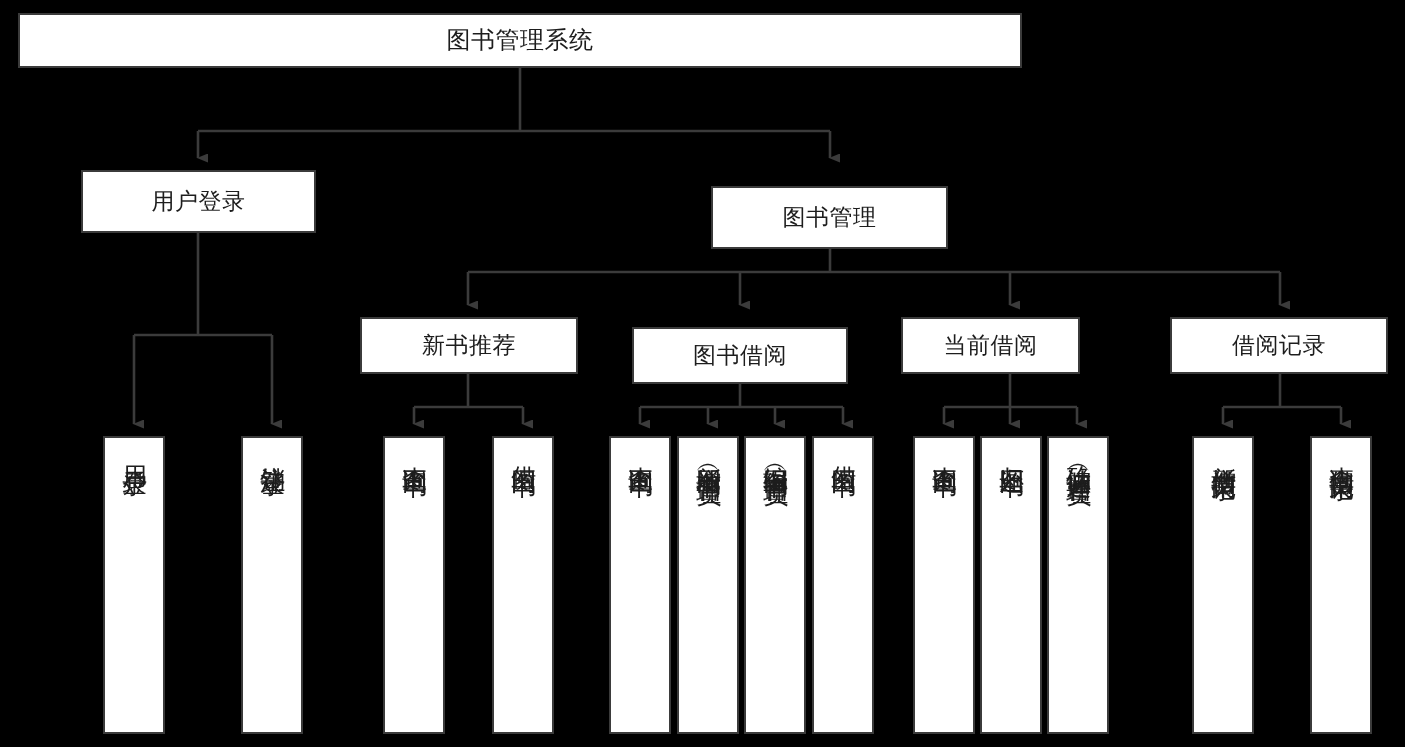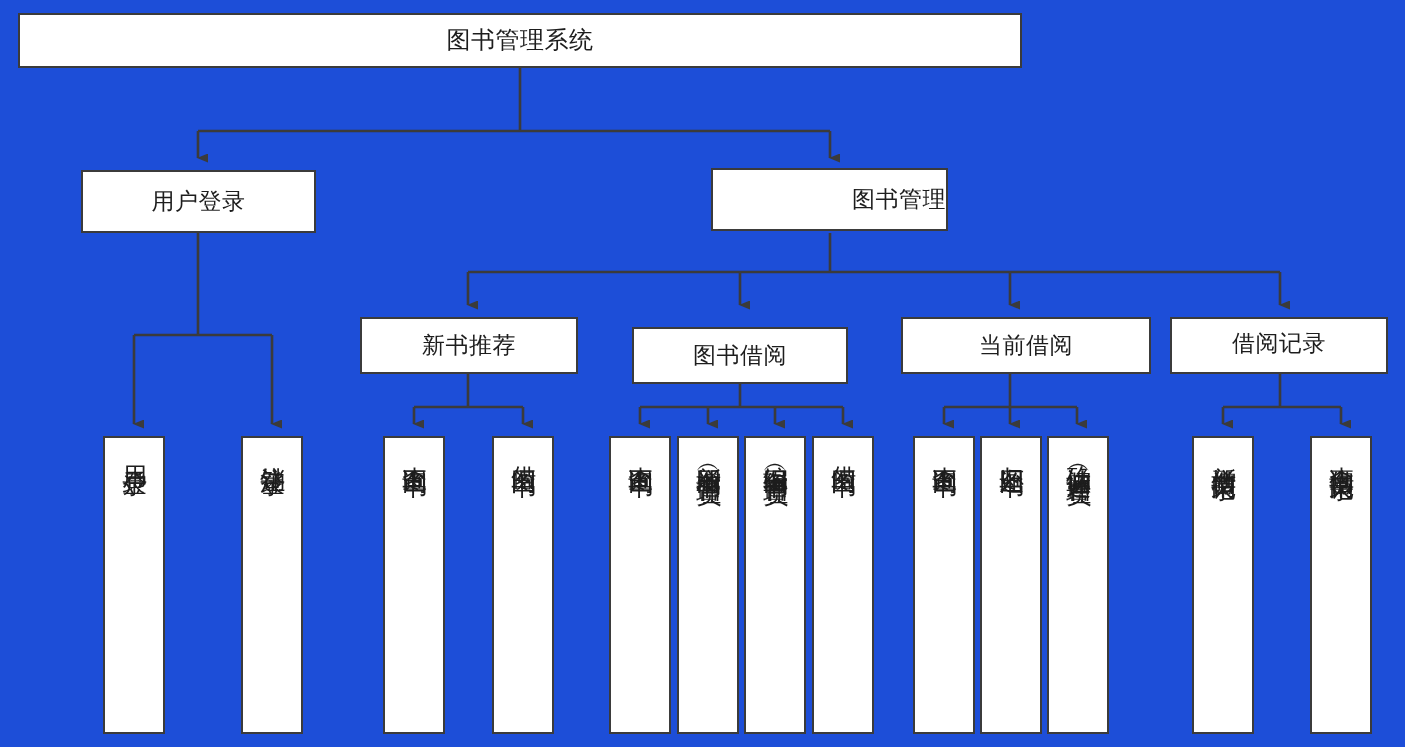--- a/index.html
+++ b/index.html
@@ -10,21 +10,21 @@
   body {
     width: 1405px;
     height: 747px;
     font-family: "DejaVu Sans", "Liberation Sans", sans-serif;
     overflow: hidden;
   }
   #diagram-root {
     position: relative;
     width: 1405px;
     height: 747px;
-    background: #1d4ed8;
+    background: #000000;
   }
   svg.connectors {
     position: absolute;
     left: 0;
     top: 0;
     width: 1405px;
     height: 747px;
     pointer-events: none;
   }
   .node {
@@ -129,37 +129,37 @@
   </svg>
 
   <div class="node horizontal" id="root-node" style="left:18px; top:13px; width:1004px; height:55px;">
     <span class="label">图书管理系统</span>
   </div>
 
   <div class="node horizontal" style="left:81px; top:170px; width:235px; height:63px;">
     <span class="label">用户登录</span>
   </div>
 
-  <div class="node horizontal" style="left:711px; top:168px; width:237px; height:63px;justify-content:flex-end;">
+  <div class="node horizontal" style="left:711px; top:186px; width:237px; height:63px;">
     <span class="label">图书管理</span>
   </div>
 
   <div class="node horizontal" style="left:360px; top:317px; width:218px; height:57px;align-items:center;">
     <span class="label">新书推荐</span>
   </div>
 
   <div class="node horizontal" style="left:632px; top:327px; width:216px; height:57px;">
     <span class="label">图书借阅</span>
   </div>
 
-  <div class="node horizontal" style="left:901px; top:317px; width:250px; height:57px;">
+  <div class="node horizontal" style="left:901px; top:317px; width:179px; height:57px;">
     <span class="label">当前借阅</span>
   </div>
 
-  <div class="node horizontal" style="left:1170px; top:317px; width:218px; height:57px;font-family:Liberation Mono, monospace;">
+  <div class="node horizontal" style="left:1170px; top:317px; width:218px; height:57px;">
     <span class="label">借阅记录</span>
   </div>
 
   <div class="node vertical" style="left:103px; top:436px; width:62px; height:298px;">
     <span class="label">用户登录</span>
   </div>
 
   <div class="node vertical" style="left:241px; top:436px; width:62px; height:298px;">
     <span class="label">注销登录</span>
   </div>

